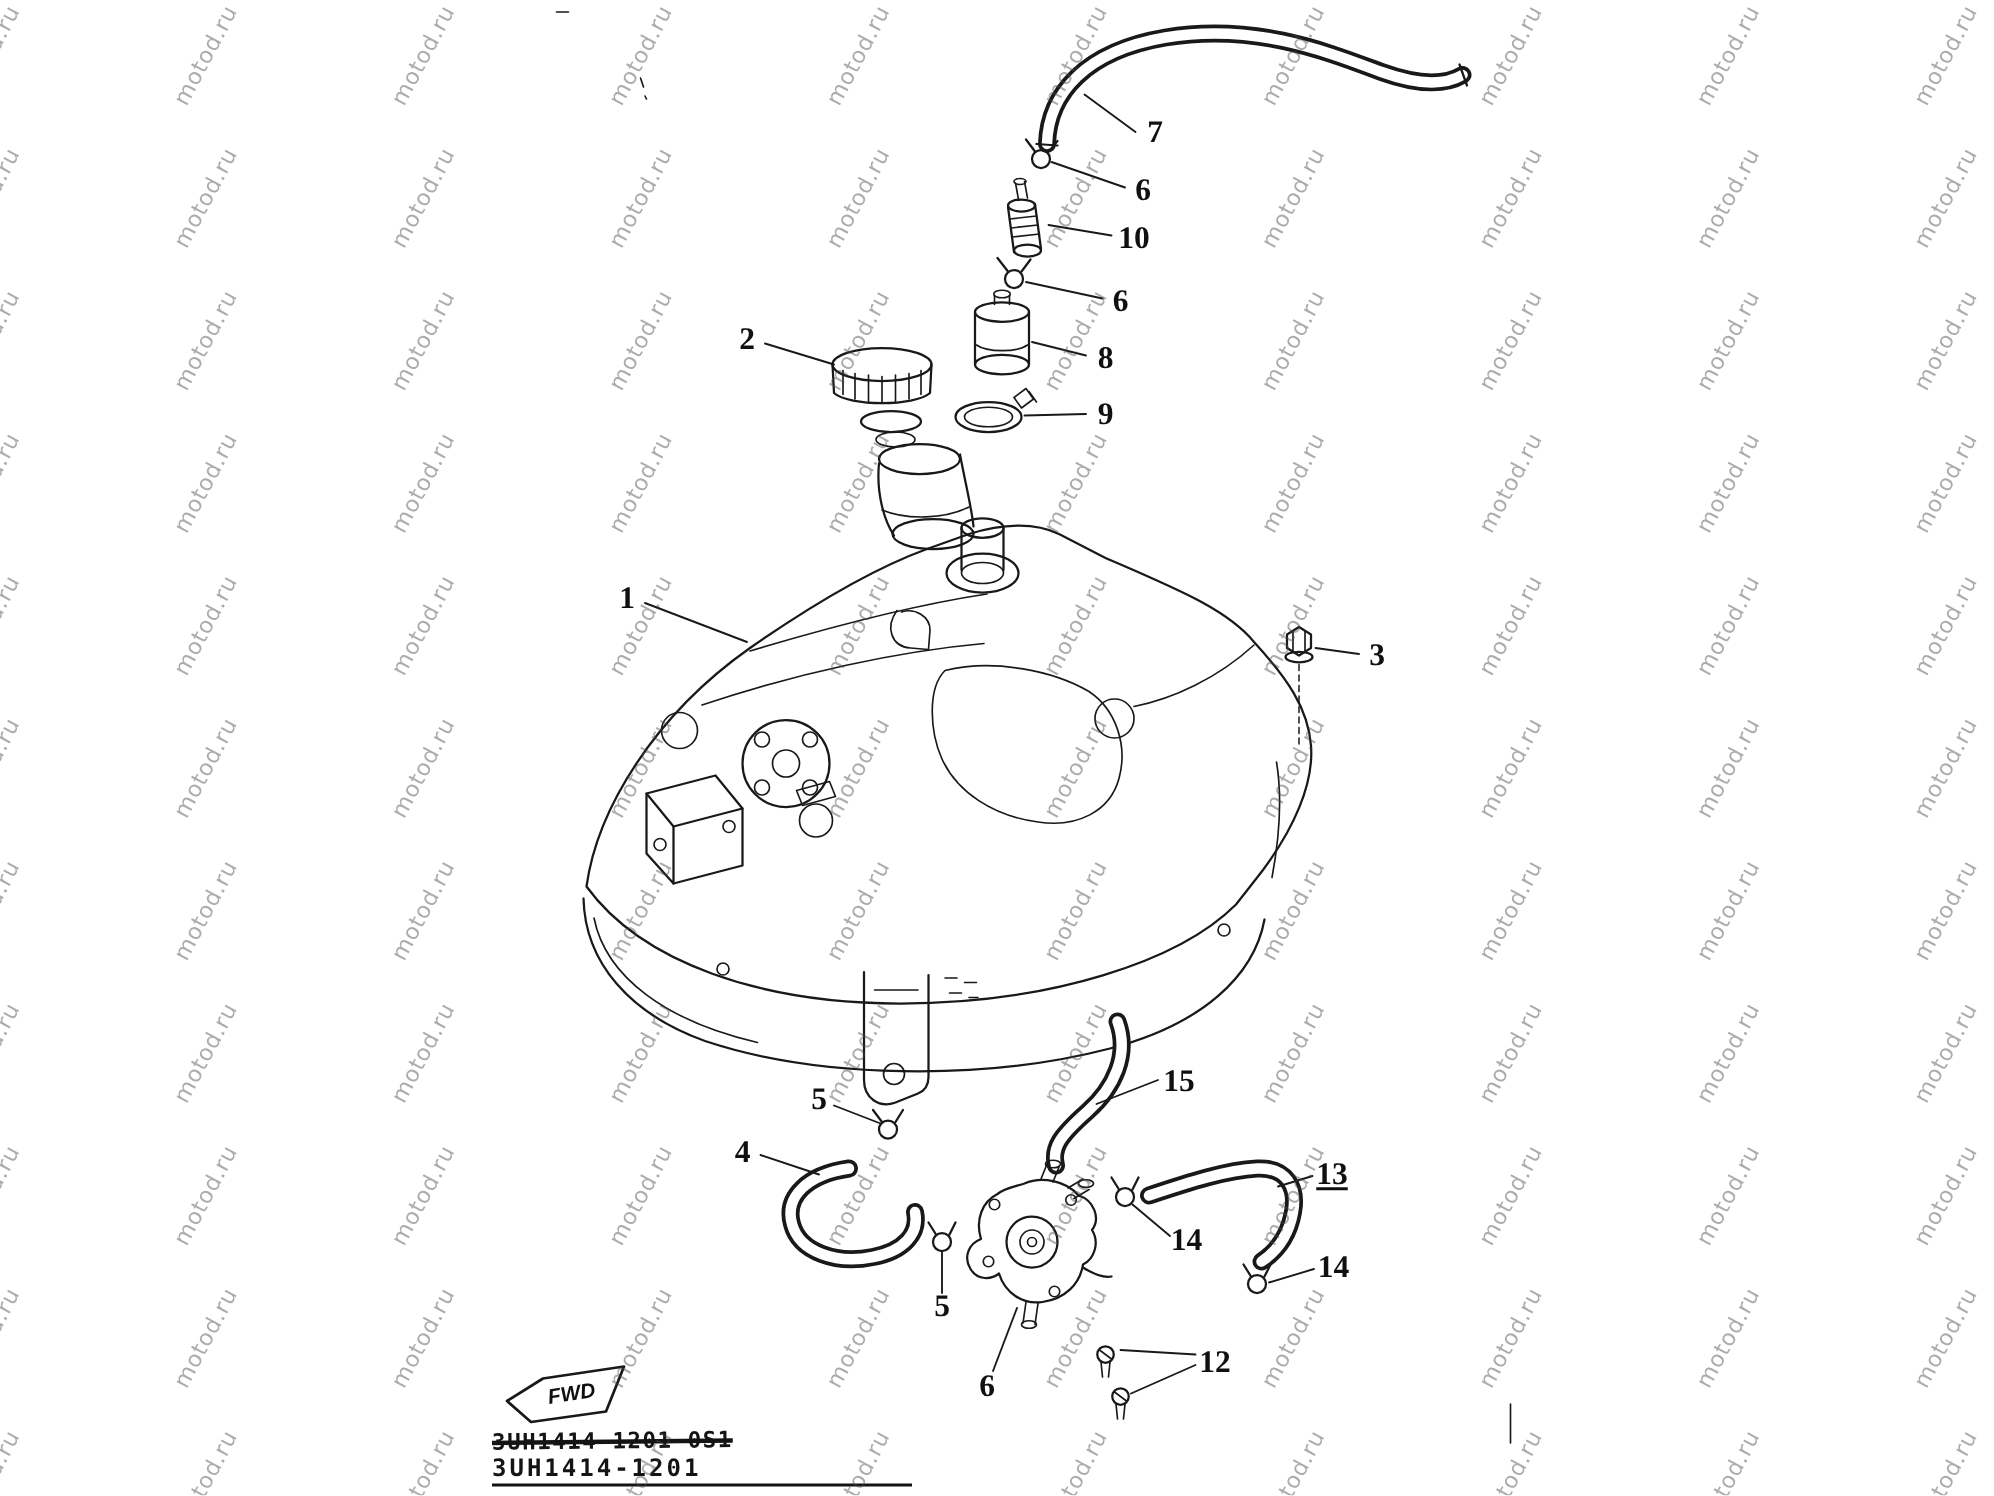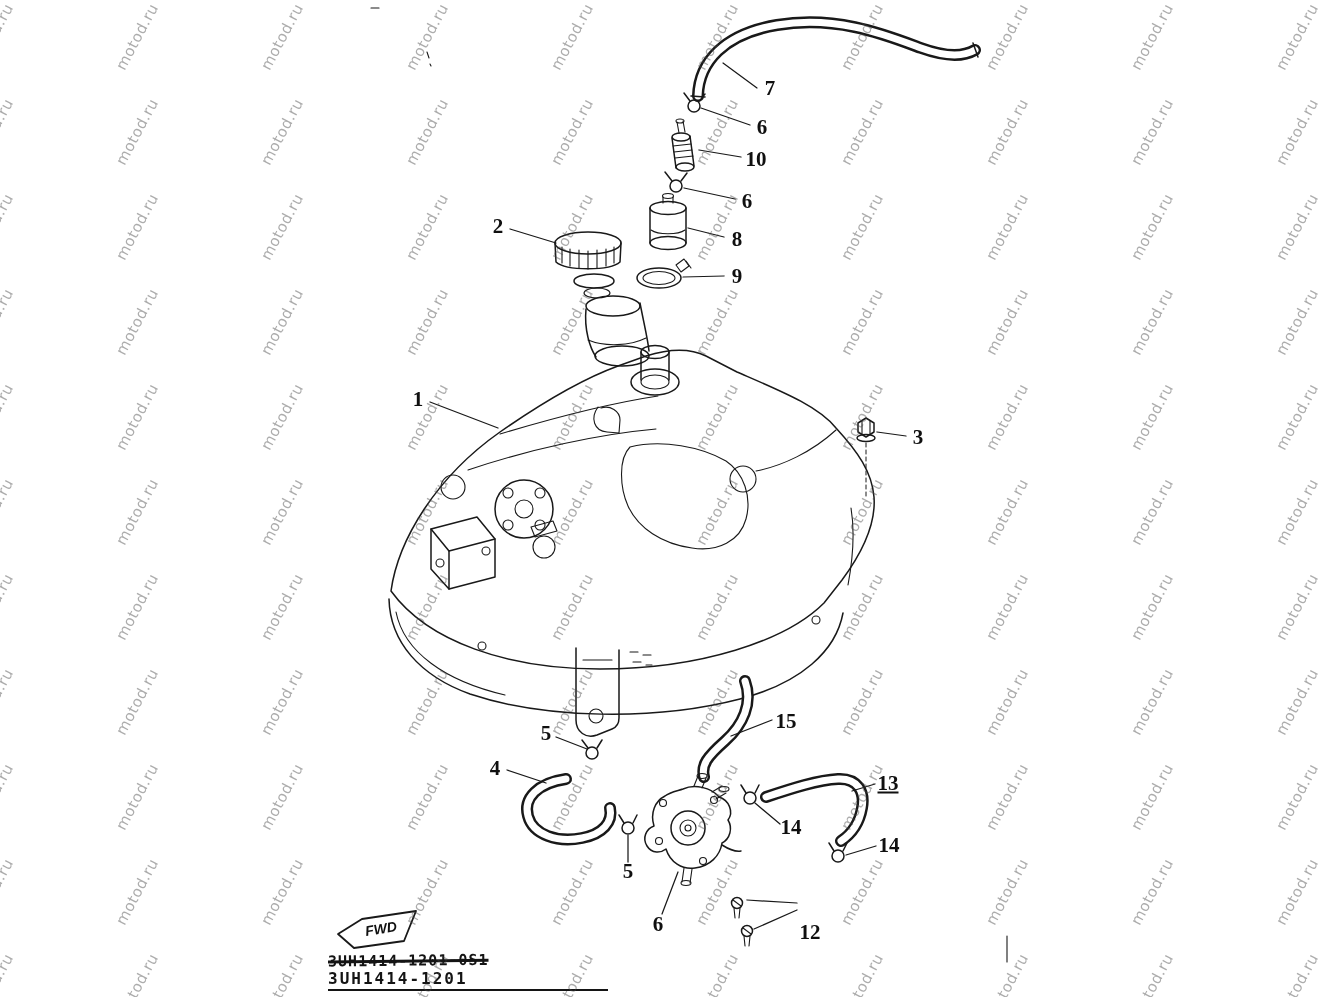--- a/index.html
+++ b/index.html
@@ -277,21 +277,21 @@
       <div class="callout" style="left: 418px; top: 399px;">1</div>
       <div class="callout" style="left: 918px; top: 437px;">3</div>
       <div class="callout" style="left: 786px; top: 721px;">15</div>
       <div class="callout" style="left: 546px; top: 733px;">5</div>
       <div class="callout" style="left: 495px; top: 768px;">4</div>
       <div class="callout" style="left: 888px; top: 783px; text-decoration: underline;">13</div>
       <div class="callout" style="left: 791px; top: 827px;">14</div>
       <div class="callout" style="left: 889px; top: 845px;">14</div>
       <div class="callout" style="left: 628px; top: 871px;">5</div>
       <div class="callout" style="left: 658px; top: 924px;">6</div>
-      <div class="callout" style="left: 810px; top: 908px; margin-top: 24px;">12</div>
+      <div class="callout" style="left: 810px; top: 908px;">12</div>
     </div>
 
   <div class="code-block">
     <div class="old-code">3UH1414-1201-0S1</div>
     <div><span class="new-code">3UH1414-1201</span></div>
   </div>
 
   <div class="watermark-layer">
       <span class="wm" style="left: -25px; top: 60px; color: rgba(70, 70, 70, 0.45); font-size: 15px; transform: rotate(-62deg);">motod.ru</span>
       <span class="wm" style="left: -25px; top: 155px; color: rgba(70, 70, 70, 0.45); font-size: 15px; transform: rotate(-62deg);">motod.ru</span>

